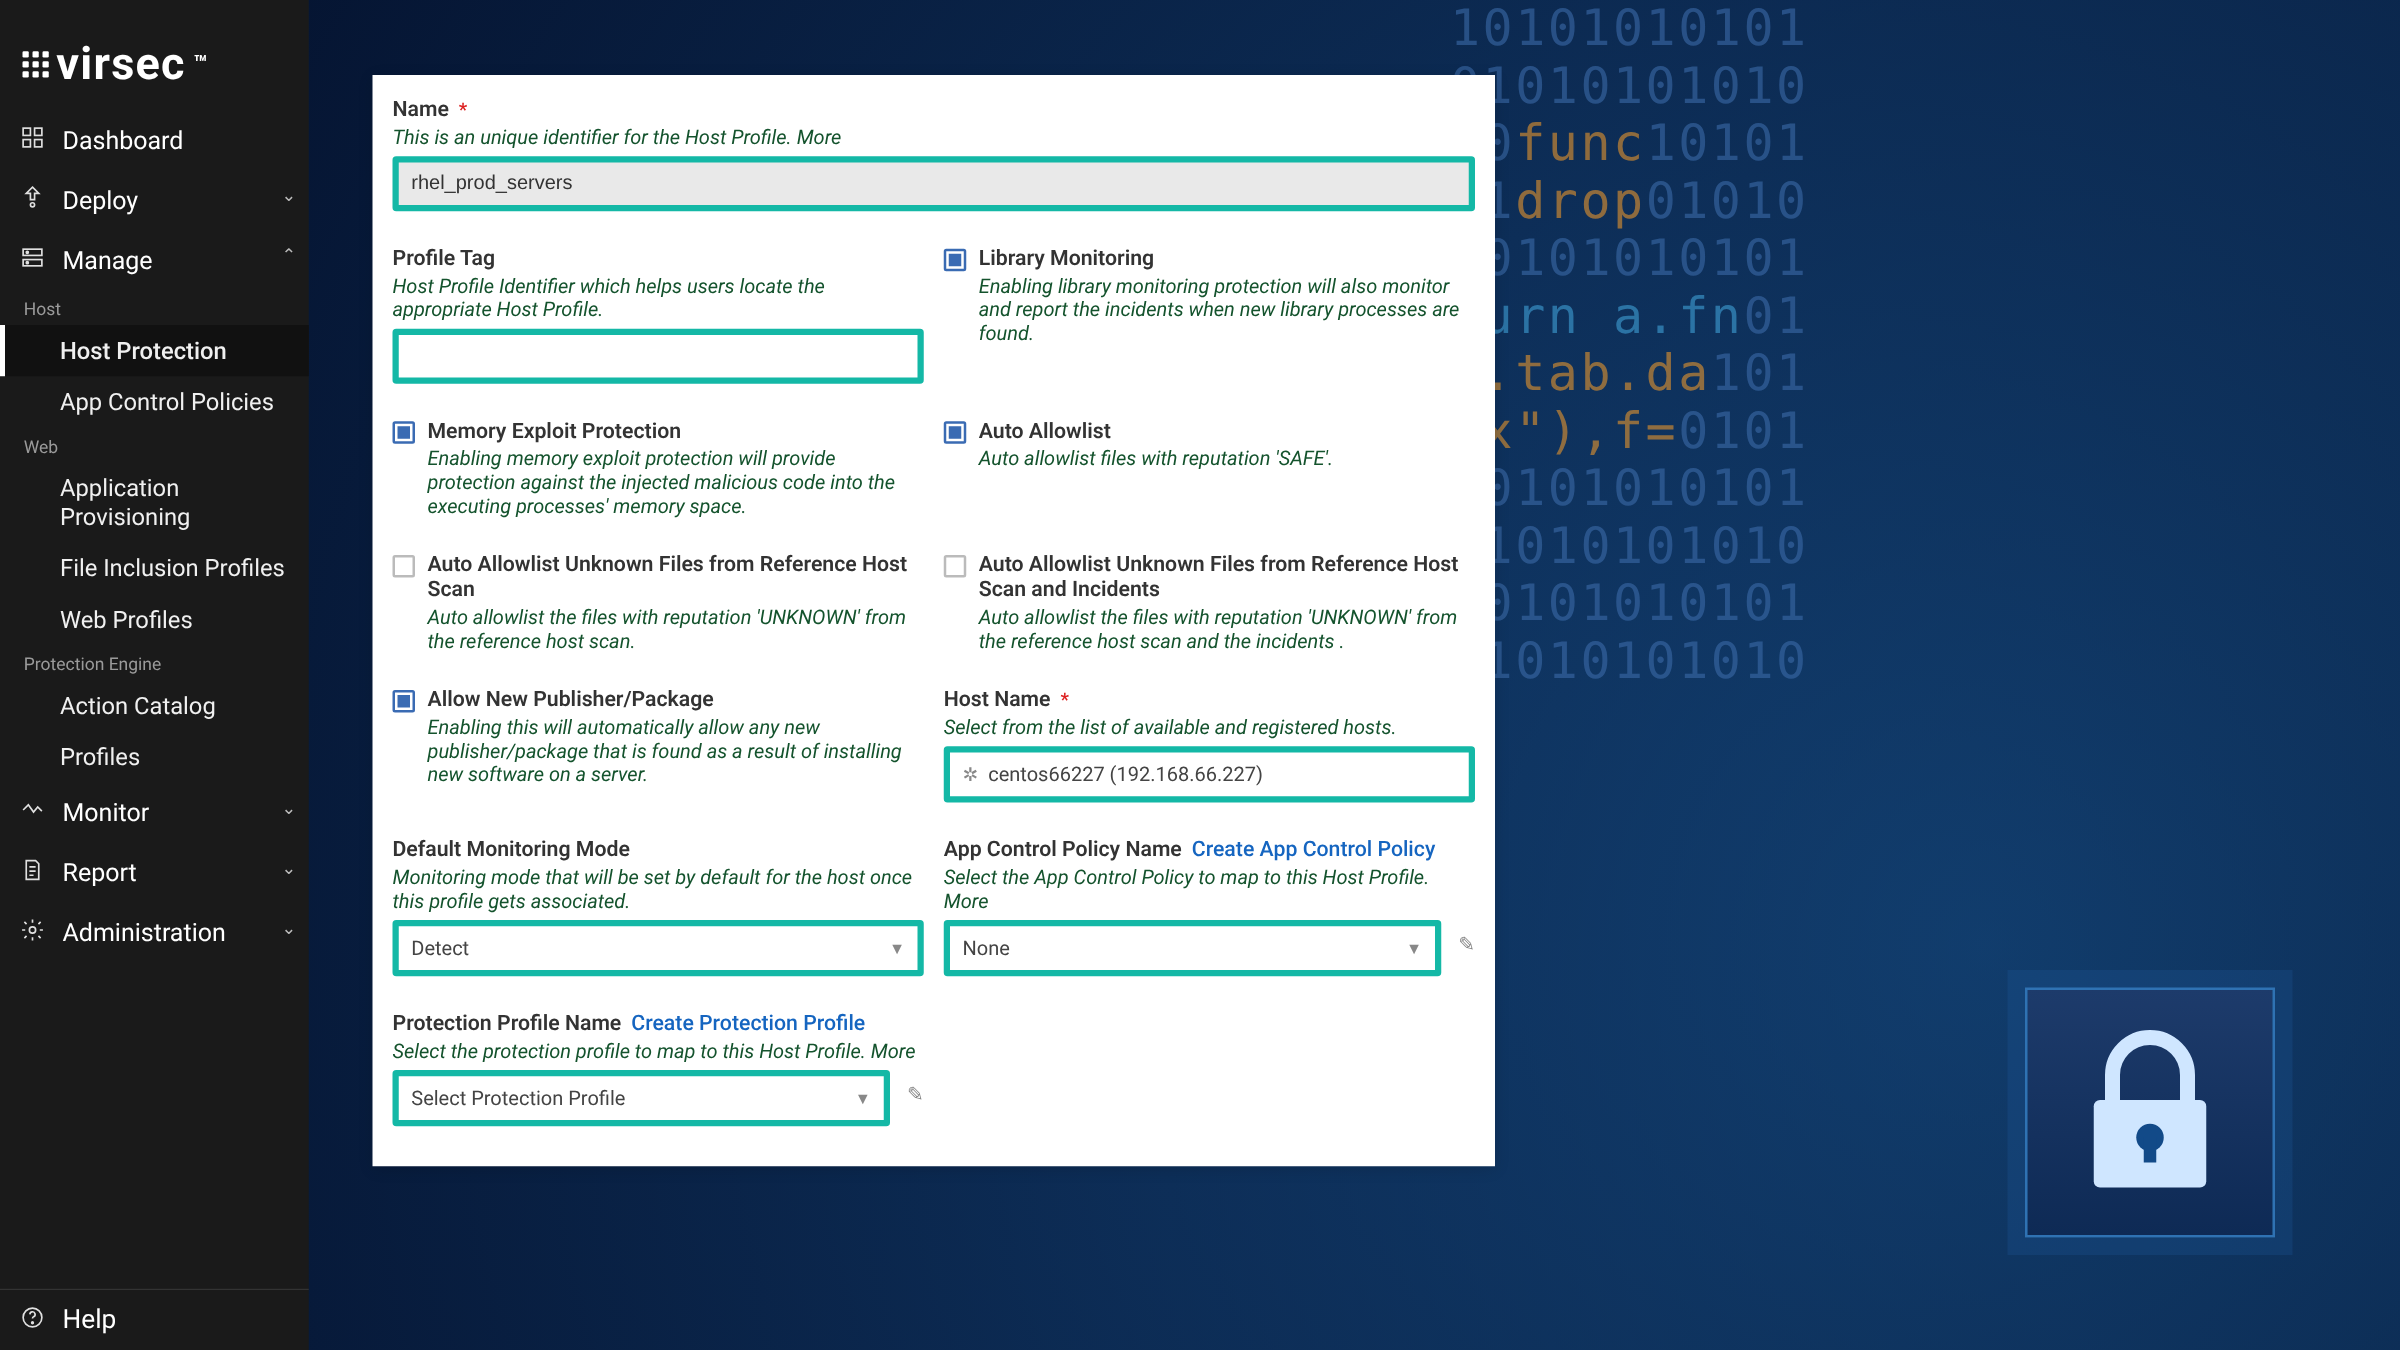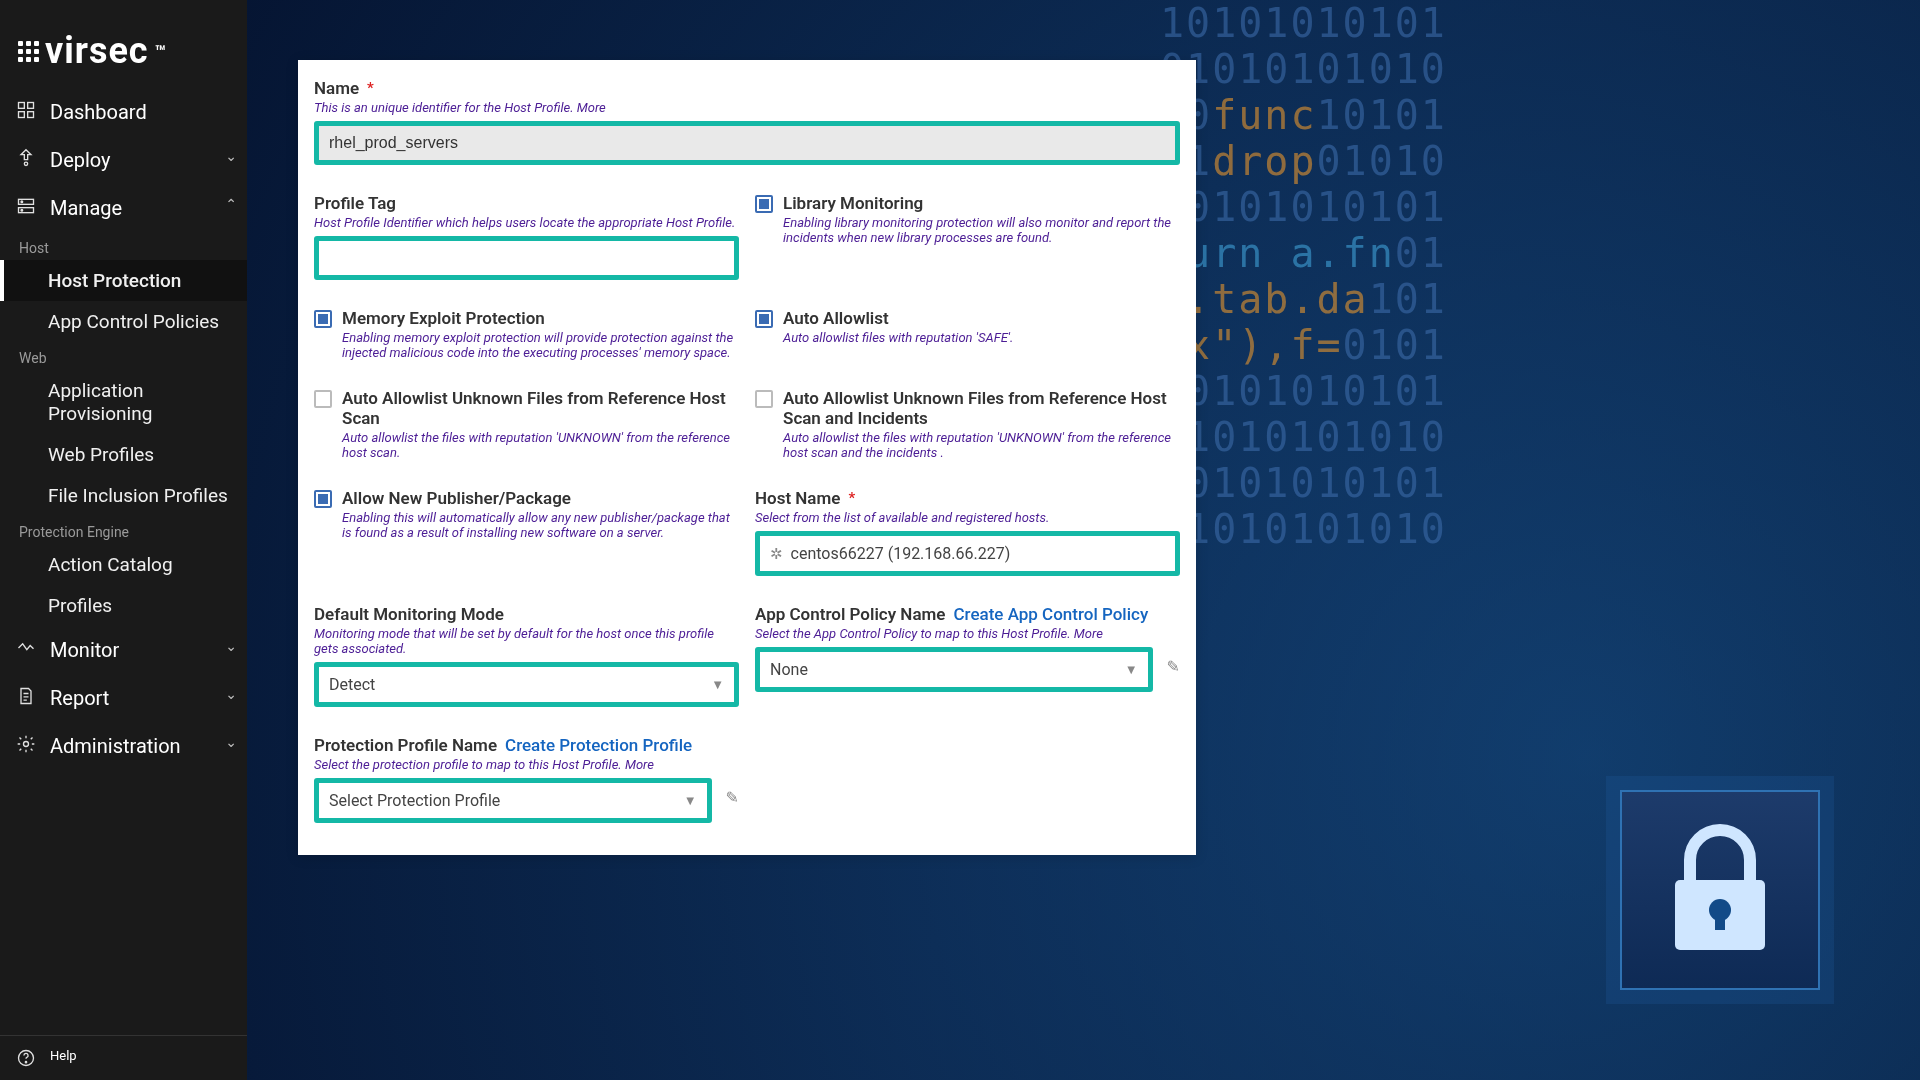--- a/index.html
+++ b/index.html
@@ -52,36 +52,36 @@
 .nav-icon { width:20px; height:20px; display:inline-flex; align-items:center; justify-content:center; }
 .nav-icon svg { width:20px; height:20px; stroke:#e0e0e0; fill:none; stroke-width:1.6; }
 .nav-group-label { padding: 8px 18px 4px 19px; font-size: 14px; color:#9a9a9a; }
 .nav-sub-item {
   padding: 9px 10px 9px 48px; font-size: 19px; color:#f0f0f0; cursor:pointer;
 }
 .nav-sub-item.active {
   background:#111; border-left: 4px solid #fff; padding-left:44px; font-weight:500;
 }
 .nav-footer { border-top:1px solid #333; }
-.nav-footer .nav-item { font-size:13px; }
+.nav-footer .nav-item { font-size:21px; }
 
 .form-panel {
   position: absolute; left: 298px; top: 60px;
   width: 898px; max-height: 980px;
   background: #fff; color:#222;
   padding: 18px 16px 24px;
   font-size: 16px;
   box-shadow: 0 2px 12px rgba(0,0,0,0.15);
 }
 .form-row { display:flex; gap: 16px; margin-bottom: 28px; }
 .form-col { flex:1; min-width:0; }
 .field-label { font-weight:600; font-size:17px; color:#333; display:inline-flex; align-items:center; gap:6px; flex-wrap:wrap;}
 .label-row { display:flex; align-items:center; gap:8px; flex-wrap:wrap;}
 .req { color:#d22; font-size:15px; margin-left:2px; }
-.field-help { font-style: italic; color:#4c1d95; font-size:13px; margin-top:2px; }
+.field-help { font-style: italic; color:#14532d; font-size:16px; margin-top:2px; }
 .text-input, .select {
   width:100%; border:5px solid #14b8a6; border-radius:3px;
   padding: 8px 10px; font-size:16px; margin-top:6px;
   background:#fff; color:#333;
 }
 .text-input.readonly { background:#e9e9e9; }
 .select { display:flex; align-items:center; justify-content:space-between; cursor:pointer; }
 .select .sel-val { flex:1; text-align:left; color:#444; }
 .select .caret { color:#888; font-size:13px; }
 .select .gear { color:#888; margin-right:8px; font-size:15px; }
@@ -181,22 +181,22 @@
       <span>Manage</span>
       <span class="chev">⌃</span>
     </div>
 
     <div class="nav-group-label">Host</div>
     <div class="nav-sub-item active">Host Protection</div>
     <div class="nav-sub-item">App Control Policies</div>
 
     <div class="nav-group-label">Web</div>
     <div class="nav-sub-item">Application Provisioning</div>
+    <div class="nav-sub-item">File Inclusion Profiles</div>
     <div class="nav-sub-item">Web Profiles</div>
-    <div class="nav-sub-item">File Inclusion Profiles</div>
 
     <div class="nav-group-label">Protection Engine</div>
     <div class="nav-sub-item">Action Catalog</div>
     <div class="nav-sub-item">Profiles</div>
 
     <div class="nav-item">
       <span class="nav-icon">
           <svg viewBox="0 0 24 24">
             <polyline points="3 12 8 7 13 14 17 9 21 13"></polyline>
           </svg>

